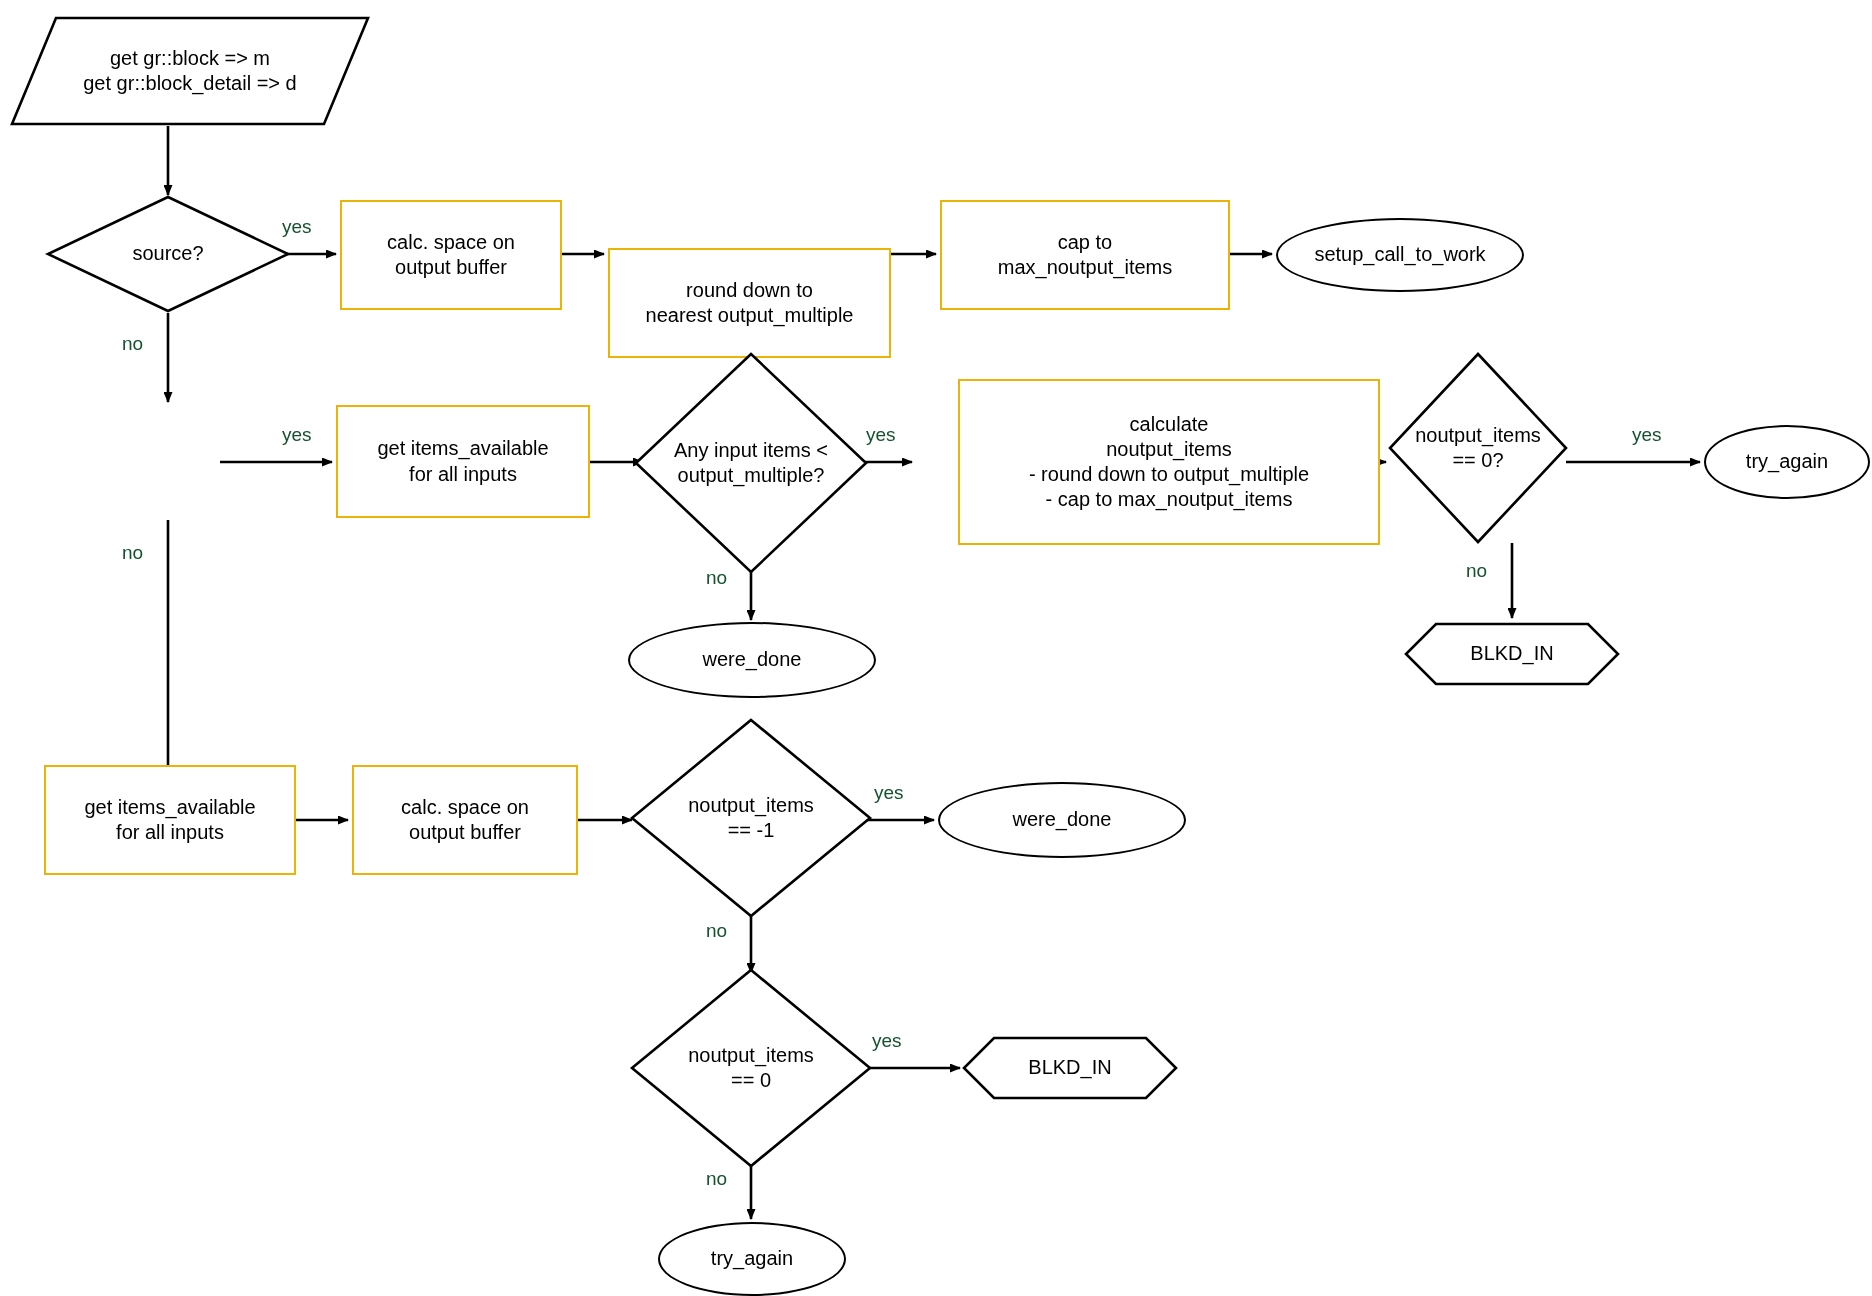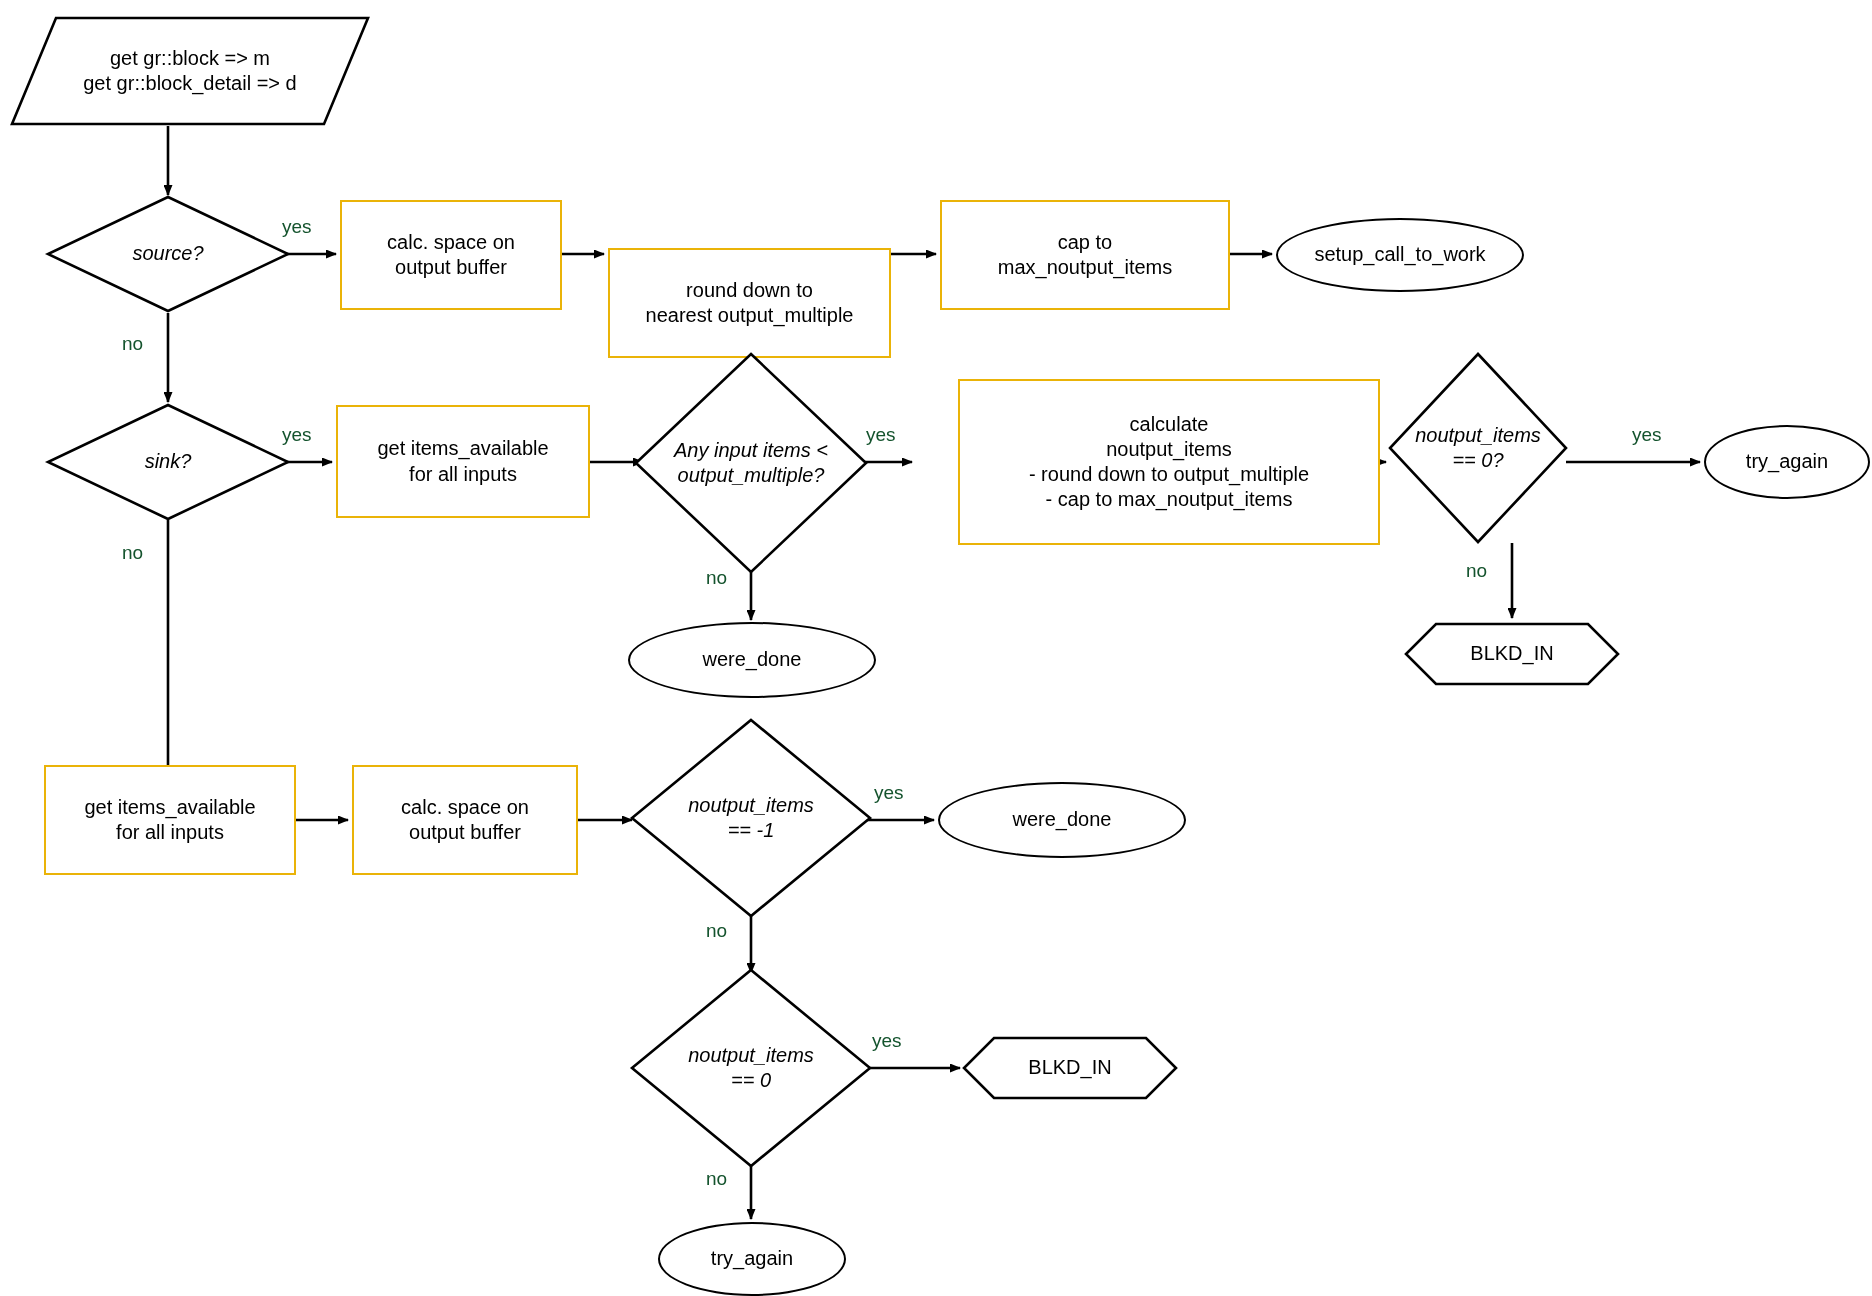--- a/index.html
+++ b/index.html
@@ -43,21 +43,20 @@
     background: #ffffff;
   }
   .ellipse {
     border: 2px solid #000000;
     background: #ffffff;
     border-radius: 50%;
   }
   .diamond-wrap {
     position: absolute;
     z-index: 2;
-    font-style: italic;
   }
   .diamond-wrap svg {
     position: absolute;
     left: 0;
     top: 0;
     overflow: visible;
   }
   .diamond-label {
     position: absolute;
     left: 0;
@@ -182,26 +181,20 @@
 output buffer</div>
 
   <div class="node rect" style="left:608px; top:200px; width:283px; height:110px;margin-top:48px;">round down to
 nearest output_multiple</div>
 
   <div class="node rect" style="left:940px; top:200px; width:290px; height:110px;">cap to
 max_noutput_items</div>
 
   <div class="node ellipse" style="left:1276px; top:218px; width:248px; height:74px;">setup_call_to_work</div>
 
-  <div class="diamond-wrap" style="left:46px; top:403px; width:244px; height:118px;">
-    <svg width="244" height="118" viewBox="0 0 244 118" xmlns="http://www.w3.org/2000/svg">
-      <polygon points="122,2 242,59 122,116 2,59" fill="#ffffff" stroke="#000000" stroke-width="2.6"></polygon>
-    </svg>
-    <div class="diamond-label">sink?</div>
-  </div>
   <div class="edge-label" style="left:282px; top:424px;">yes</div>
   <div class="edge-label" style="left:122px; top:542px;">no</div>
 
   <div class="node rect" style="left:336px; top:405px; width:254px; height:113px;">get items_available
 for all inputs</div>
 
   <div class="diamond-wrap" style="left:634px; top:352px; width:234px; height:222px;">
     <svg width="234" height="222" viewBox="0 0 234 222" xmlns="http://www.w3.org/2000/svg">
       <polygon points="117,2 232,111 117,220 2,111" fill="#ffffff" stroke="#000000" stroke-width="2.6"></polygon>
     </svg>

